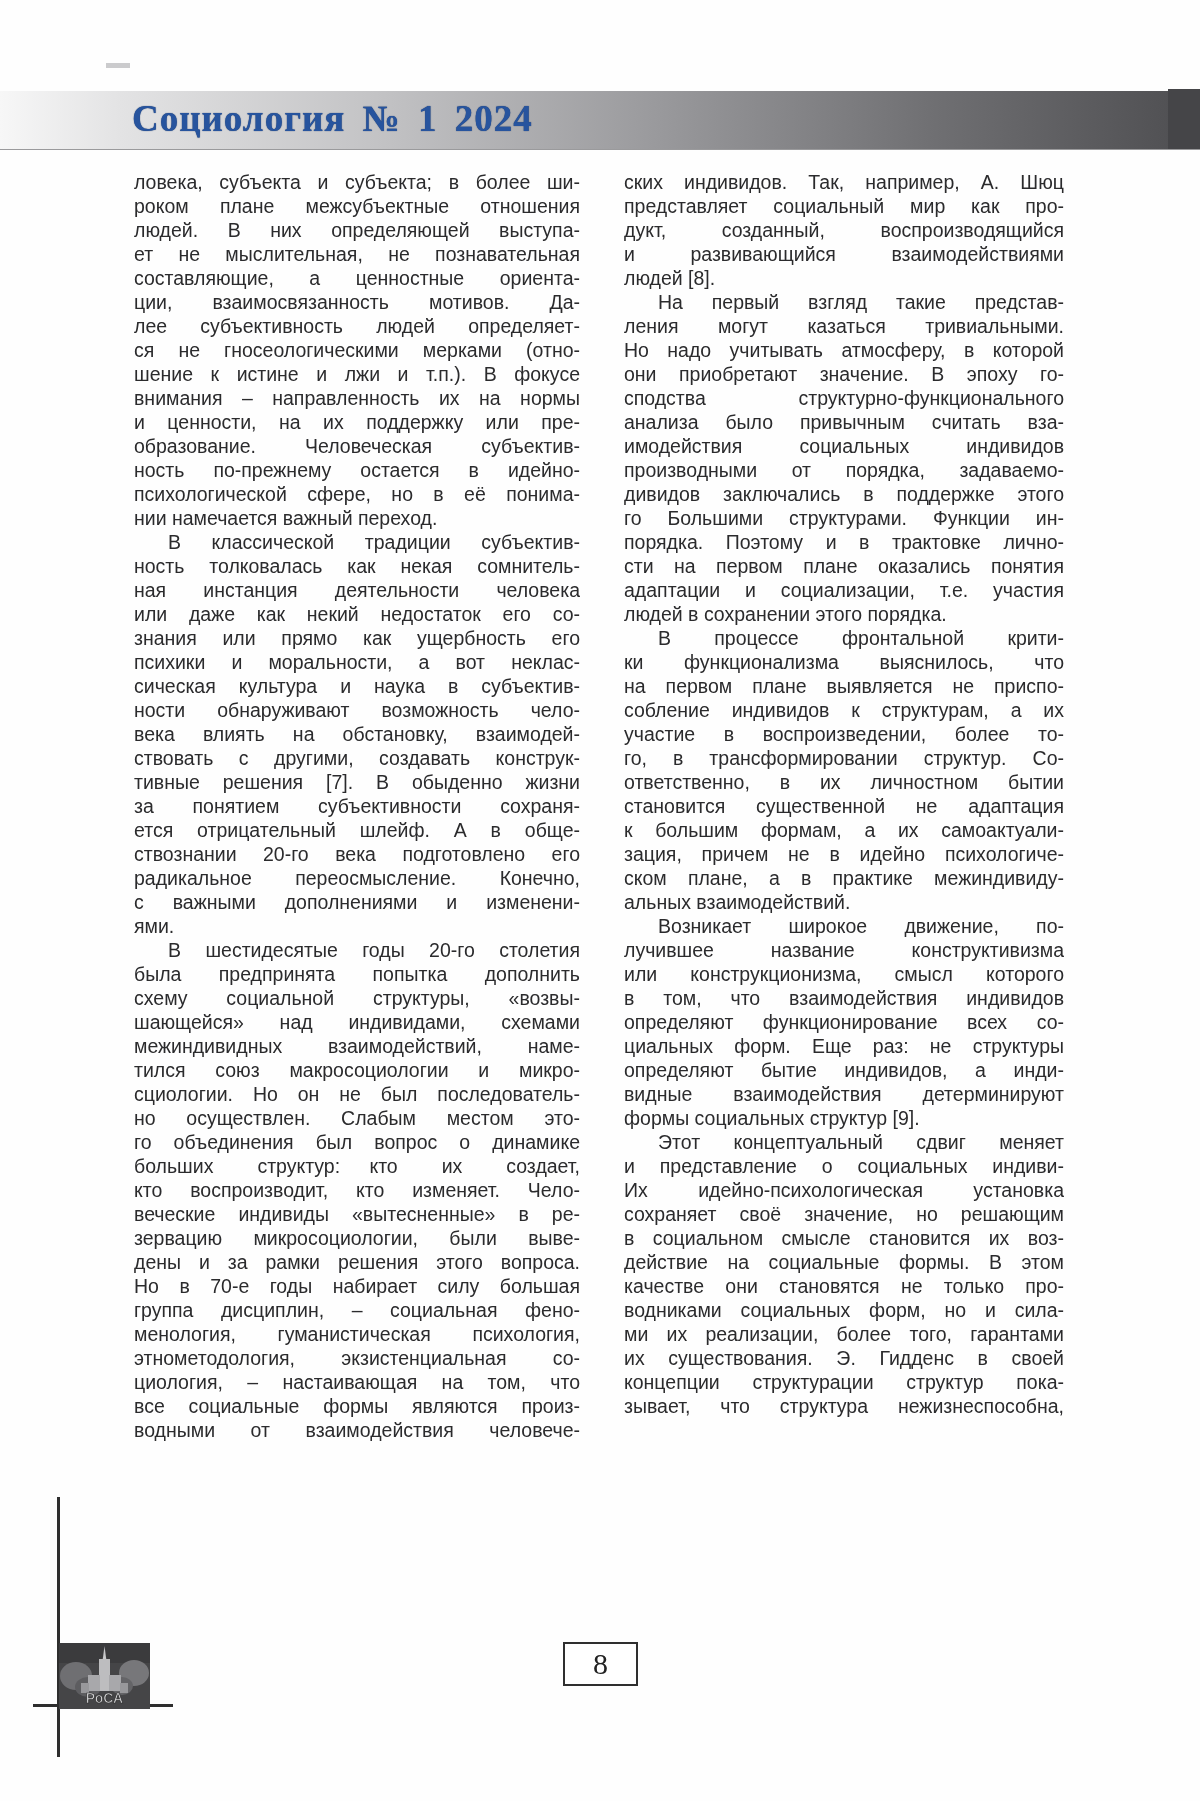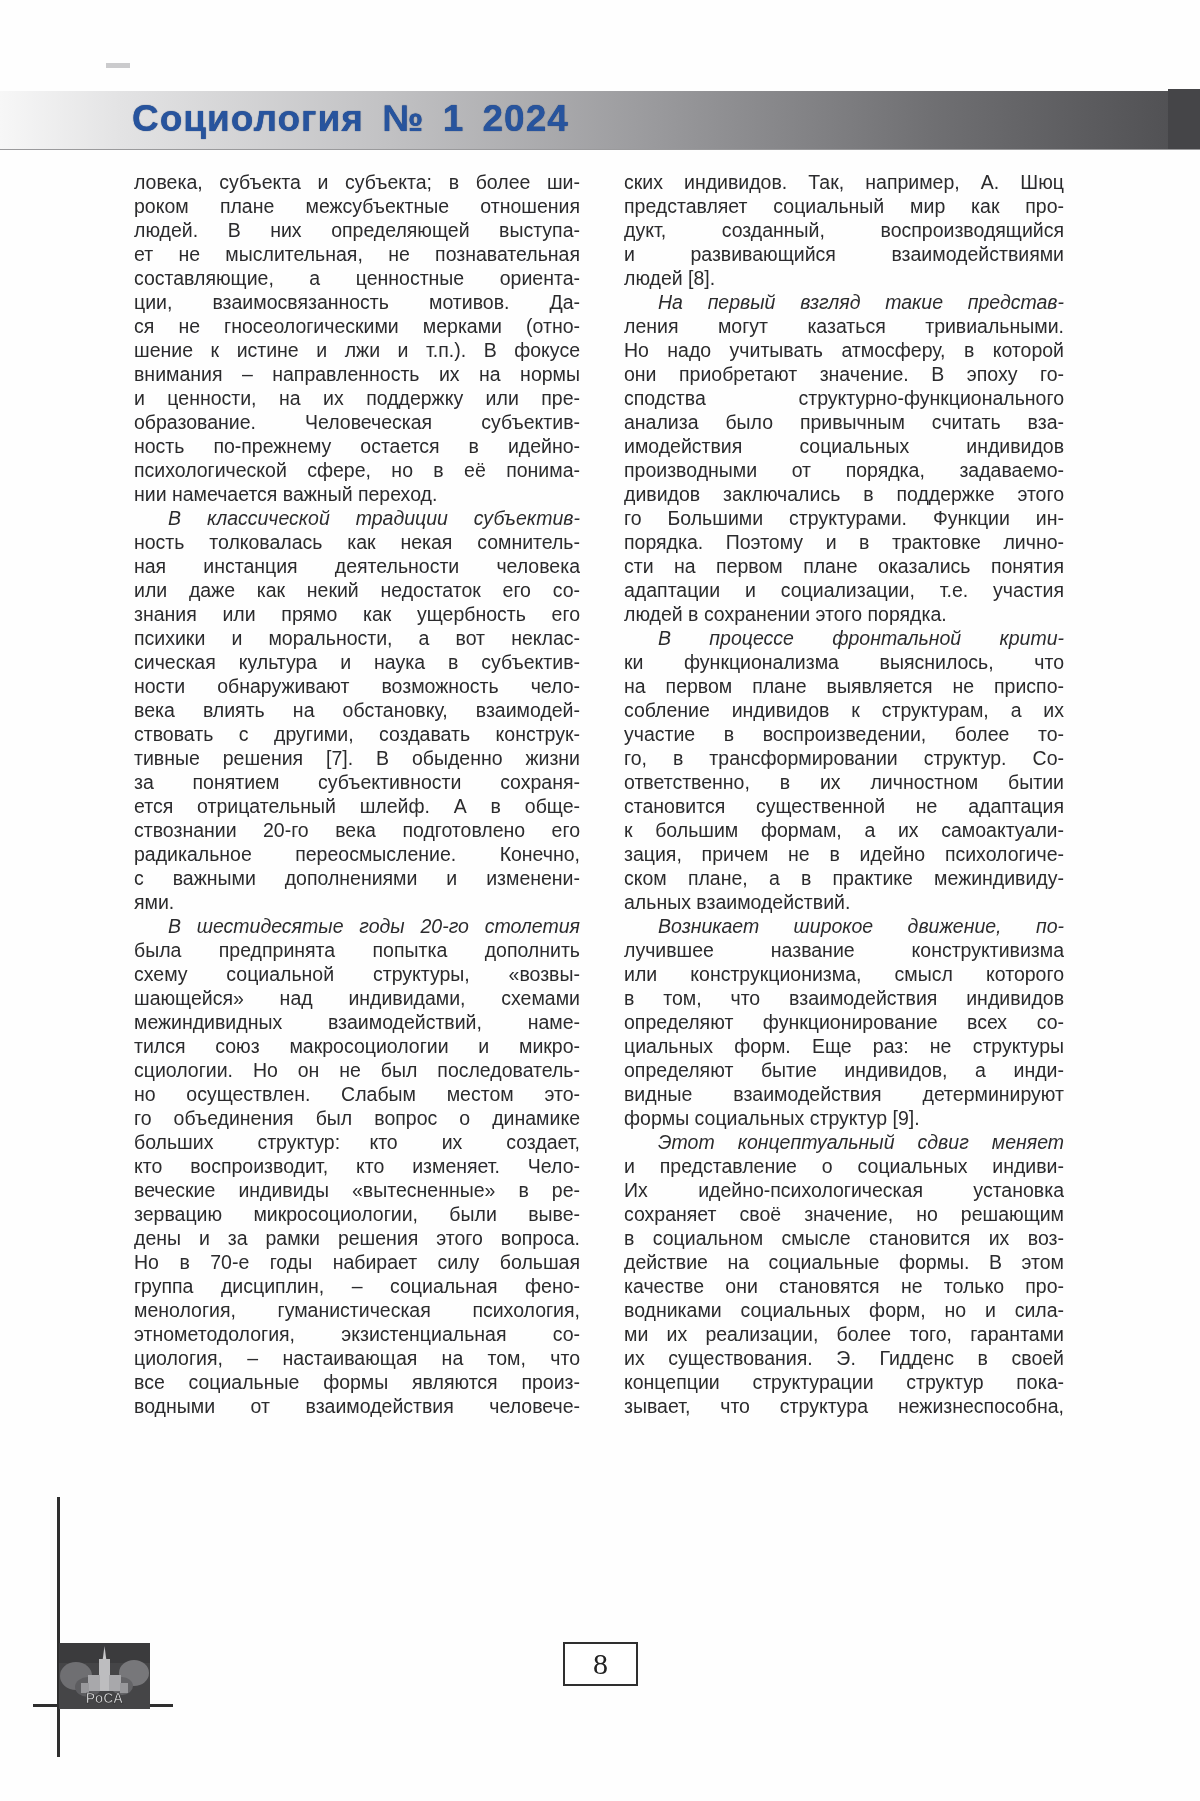--- a/index.html
+++ b/index.html
@@ -8,40 +8,40 @@
     background:#fefefe;font-family:"Liberation Sans",sans-serif;
   }
   
   .header-bar{
     position:absolute;left:0;top:91px;width:1200px;height:58px;
     background:linear-gradient(90deg,#f7f7f7 0%,#e3e3e4 10%,#c2c2c4 32%,#99999c 55%,#6f6f72 78%,#525255 97%,#4c4c4f 100%);
     border-bottom:1px solid #9a9a9c;
   }
   .header-title{
     position:absolute;left:132px;top:0;height:58px;line-height:56px;
-    font-family:Liberation Sans, sans-serif;font-weight:bold;
+    font-family:Liberation Serif, serif;font-weight:bold;
     font-size:37px;color:#27549e;letter-spacing:1px;word-spacing:7px;
     text-shadow:0 0 1px #16305e;
   }
   .header-edge-block{
     position:absolute;right:0;top:-2px;width:32px;height:60px;background:#454548;
   }
   .artifact-dash{
     position:absolute;left:106px;top:63px;width:24px;height:5px;background:#cbcbcd;
   }
   
   .col{position:absolute;top:154px;color:#2b2b2d;font-size:19.5px;margin-top:16px;}
   .col-left{left:134px;width:446px;}
   .col-right{left:624px;width:440px;}
   .line{
     height:24px;line-height:24px;overflow:hidden;
     text-align:justify;text-align-last:justify;
   }
   .line.par-end{text-align-last:left;}
-  .line.indent{text-indent:34px;font-style:italic;}
+  .line.indent{text-indent:34px;}
   
   .page-number-box{
     position:absolute;left:563px;top:1642px;width:75px;height:44px;
     border:2px solid #2f2f2f;background:#ffffff;box-sizing:border-box;
     display:flex;align-items:center;justify-content:center;
     font-family:"Liberation Serif",serif;font-size:30px;color:#222222;
   }
   .crop-vline{position:absolute;left:57px;top:1497px;width:3px;height:260px;background:#2e2e2e;}
   .crop-hline{position:absolute;left:33px;top:1704px;width:140px;height:3px;background:#2e2e2e;}
   .logo{position:absolute;left:59px;top:1643px;width:91px;height:66px;}
@@ -59,20 +59,21 @@
 
   <div class="artifact-dash"></div>
 
   <div class="col col-left">
       <div class="line">ловека, субъекта и субъекта; в более ши-</div>
       <div class="line">роком плане межсубъектные отношения</div>
       <div class="line">людей. В них определяющей выступа-</div>
       <div class="line">ет не мыслительная, не познавательная</div>
       <div class="line">составляющие, а ценностные ориента-</div>
       <div class="line">ции, взаимосвязанность мотивов. Да-</div>
+      <div class="line">лее субъективность людей определяет-</div>
       <div class="line">ся не гносеологическими мерками (отно-</div>
       <div class="line">шение к истине и лжи и т.п.). В фокусе</div>
       <div class="line">внимания – направленность их на нормы</div>
       <div class="line">и ценности, на их поддержку или пре-</div>
       <div class="line">образование. Человеческая субъектив-</div>
       <div class="line">ность по-прежнему остается в идейно-</div>
       <div class="line">психологической сфере, но в её понима-</div>
       <div class="line par-end">нии намечается важный переход.</div>
       <div class="line indent">В классической традиции субъектив-</div>
       <div class="line">ность толковалась как некая сомнитель-</div>

